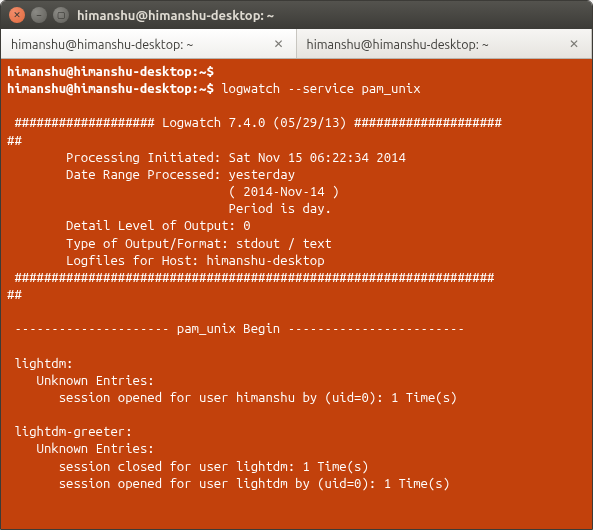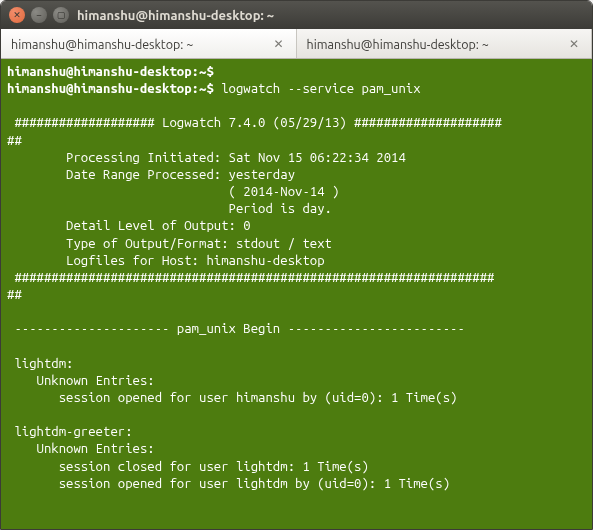--- a/index.html
+++ b/index.html
@@ -68,21 +68,21 @@
     .tab.active {
       background: linear-gradient(to bottom, #ffffff, #f0efec);
     }
     .tab-close {
       font-size: 12px;
       color: #7a7974;
       padding: 0 2px;
     }
     .terminal {
       flex: 1;
-      background: #4d7c0f;
+      background: #c2410c;
       color: #ffffff;
       font-family: "Ubuntu Mono", "DejaVu Sans Mono", monospace;
       font-size: 13.2px;
       line-height: 1.3;
       padding: 4px 6px;
       white-space: pre;
       overflow: hidden;
     }
     .prompt { color: #ffffff; font-weight: bold; }
   </style>

